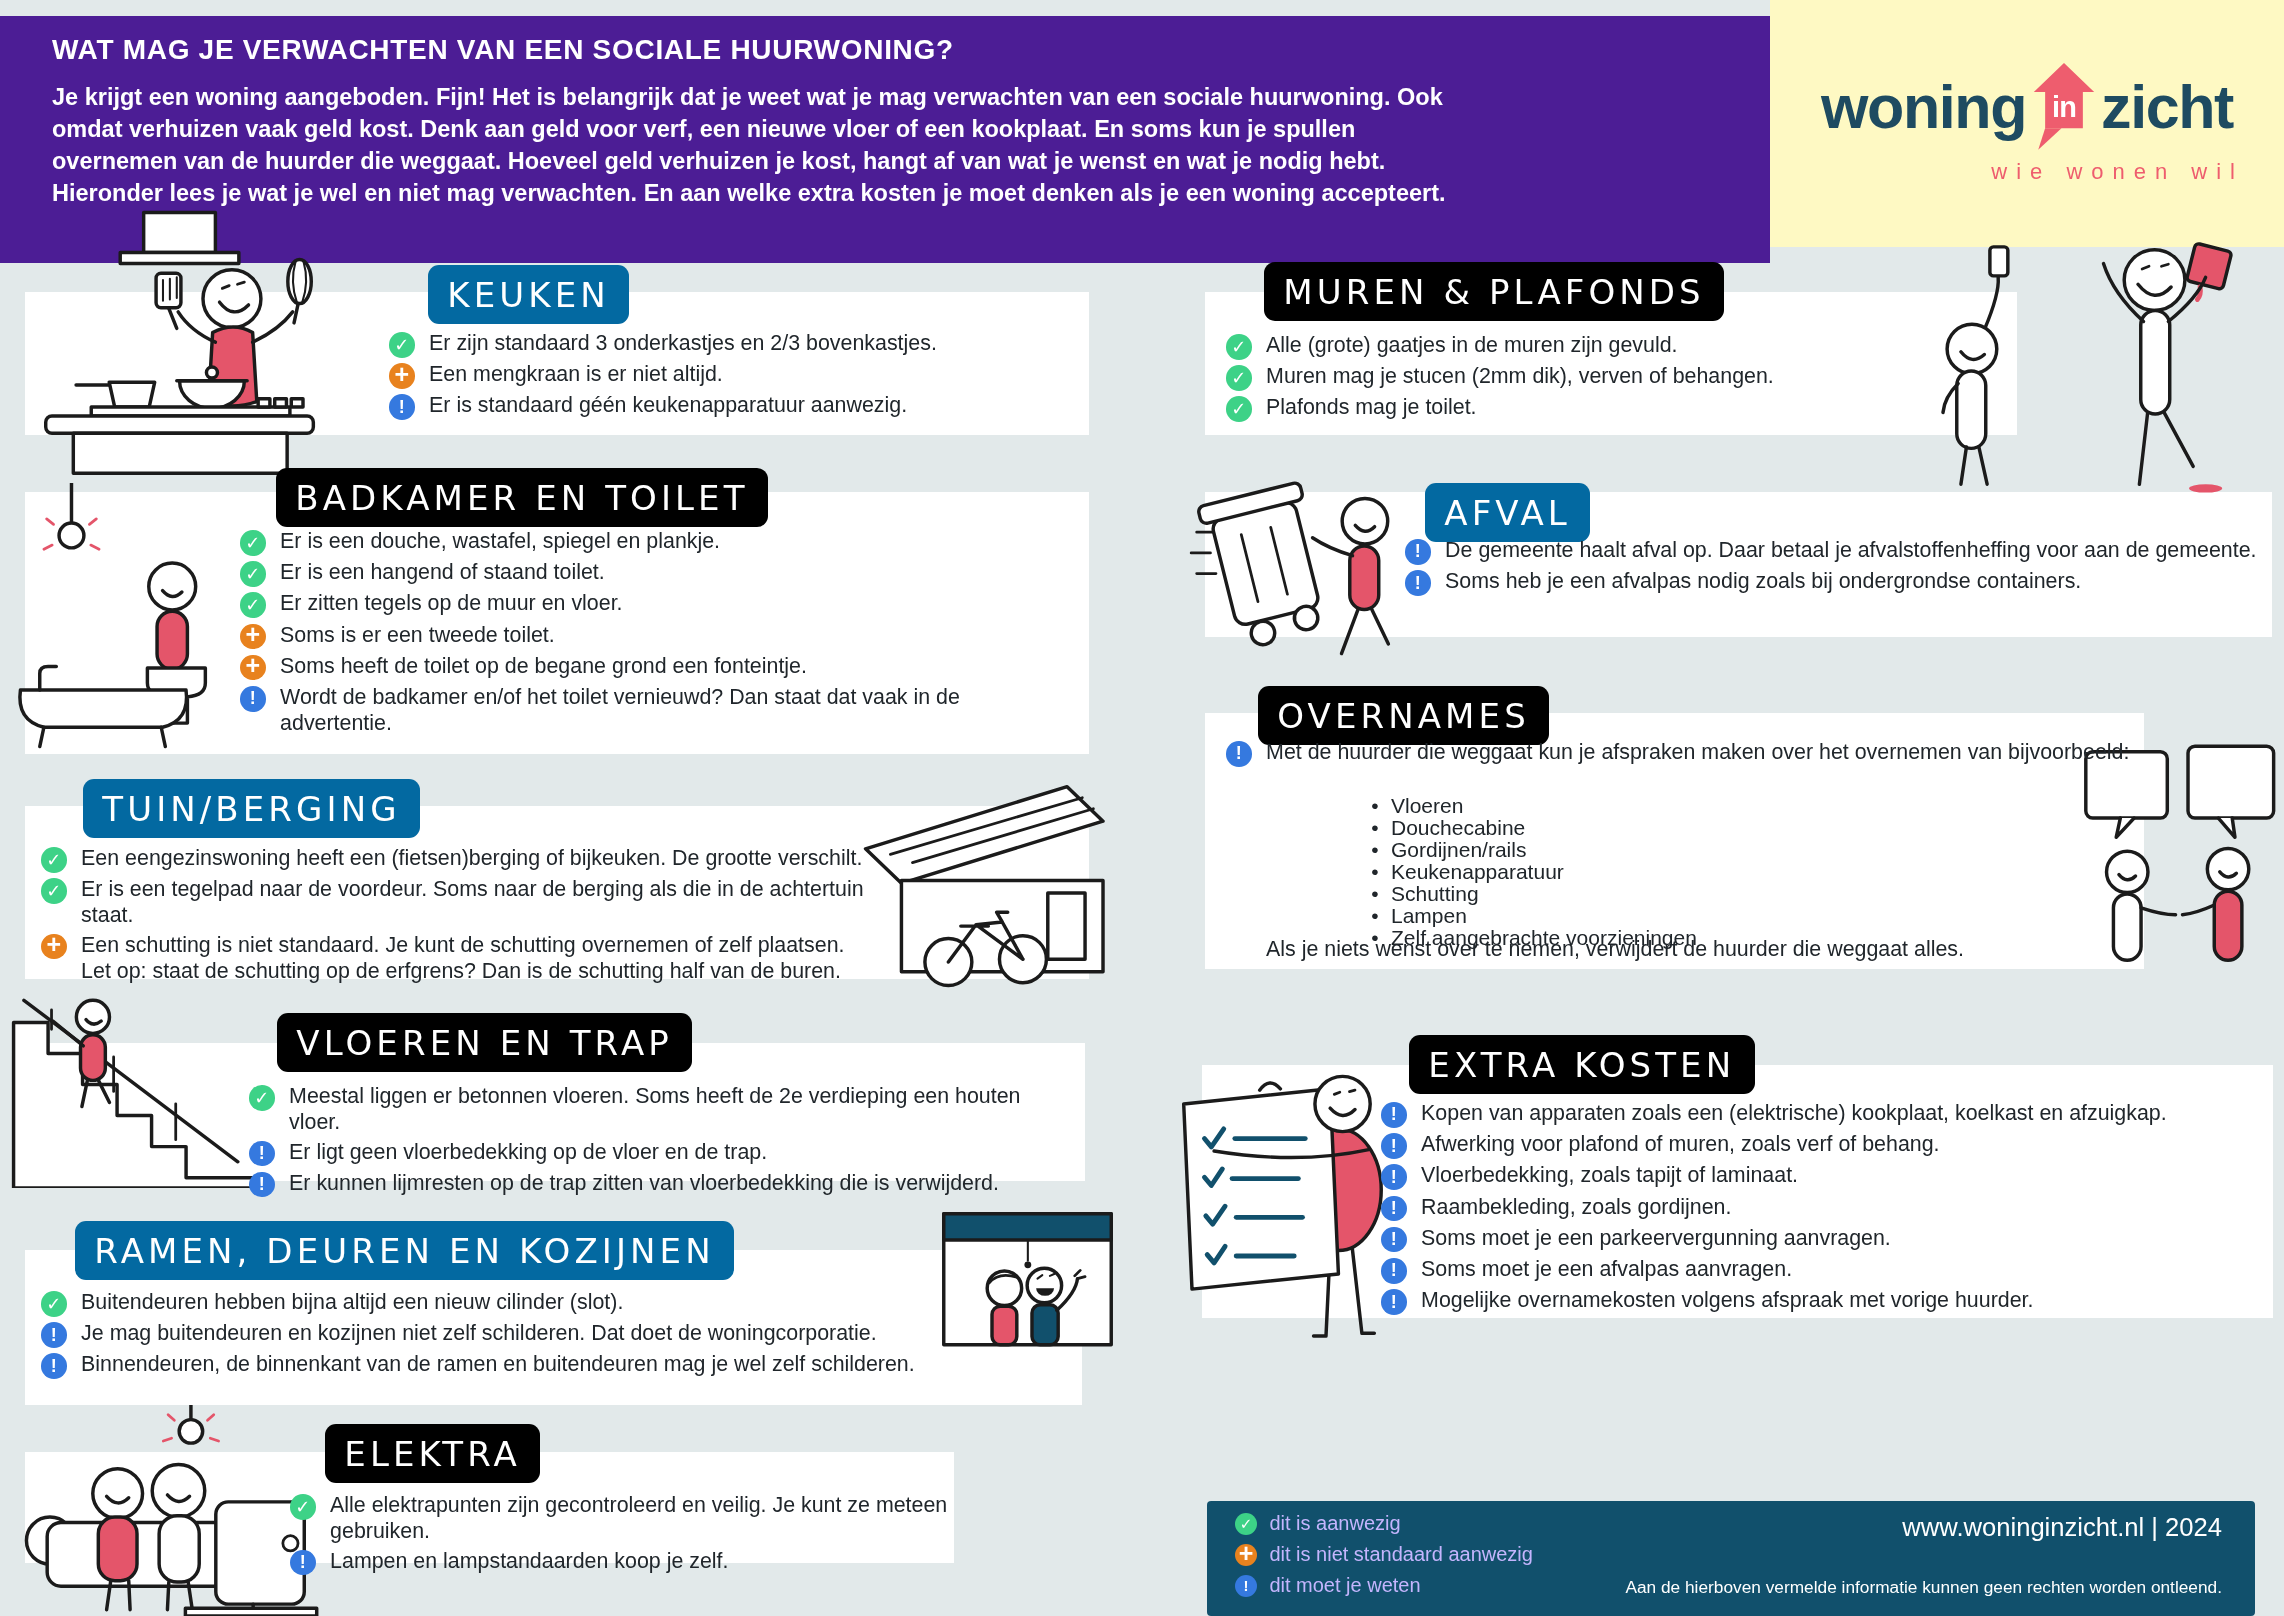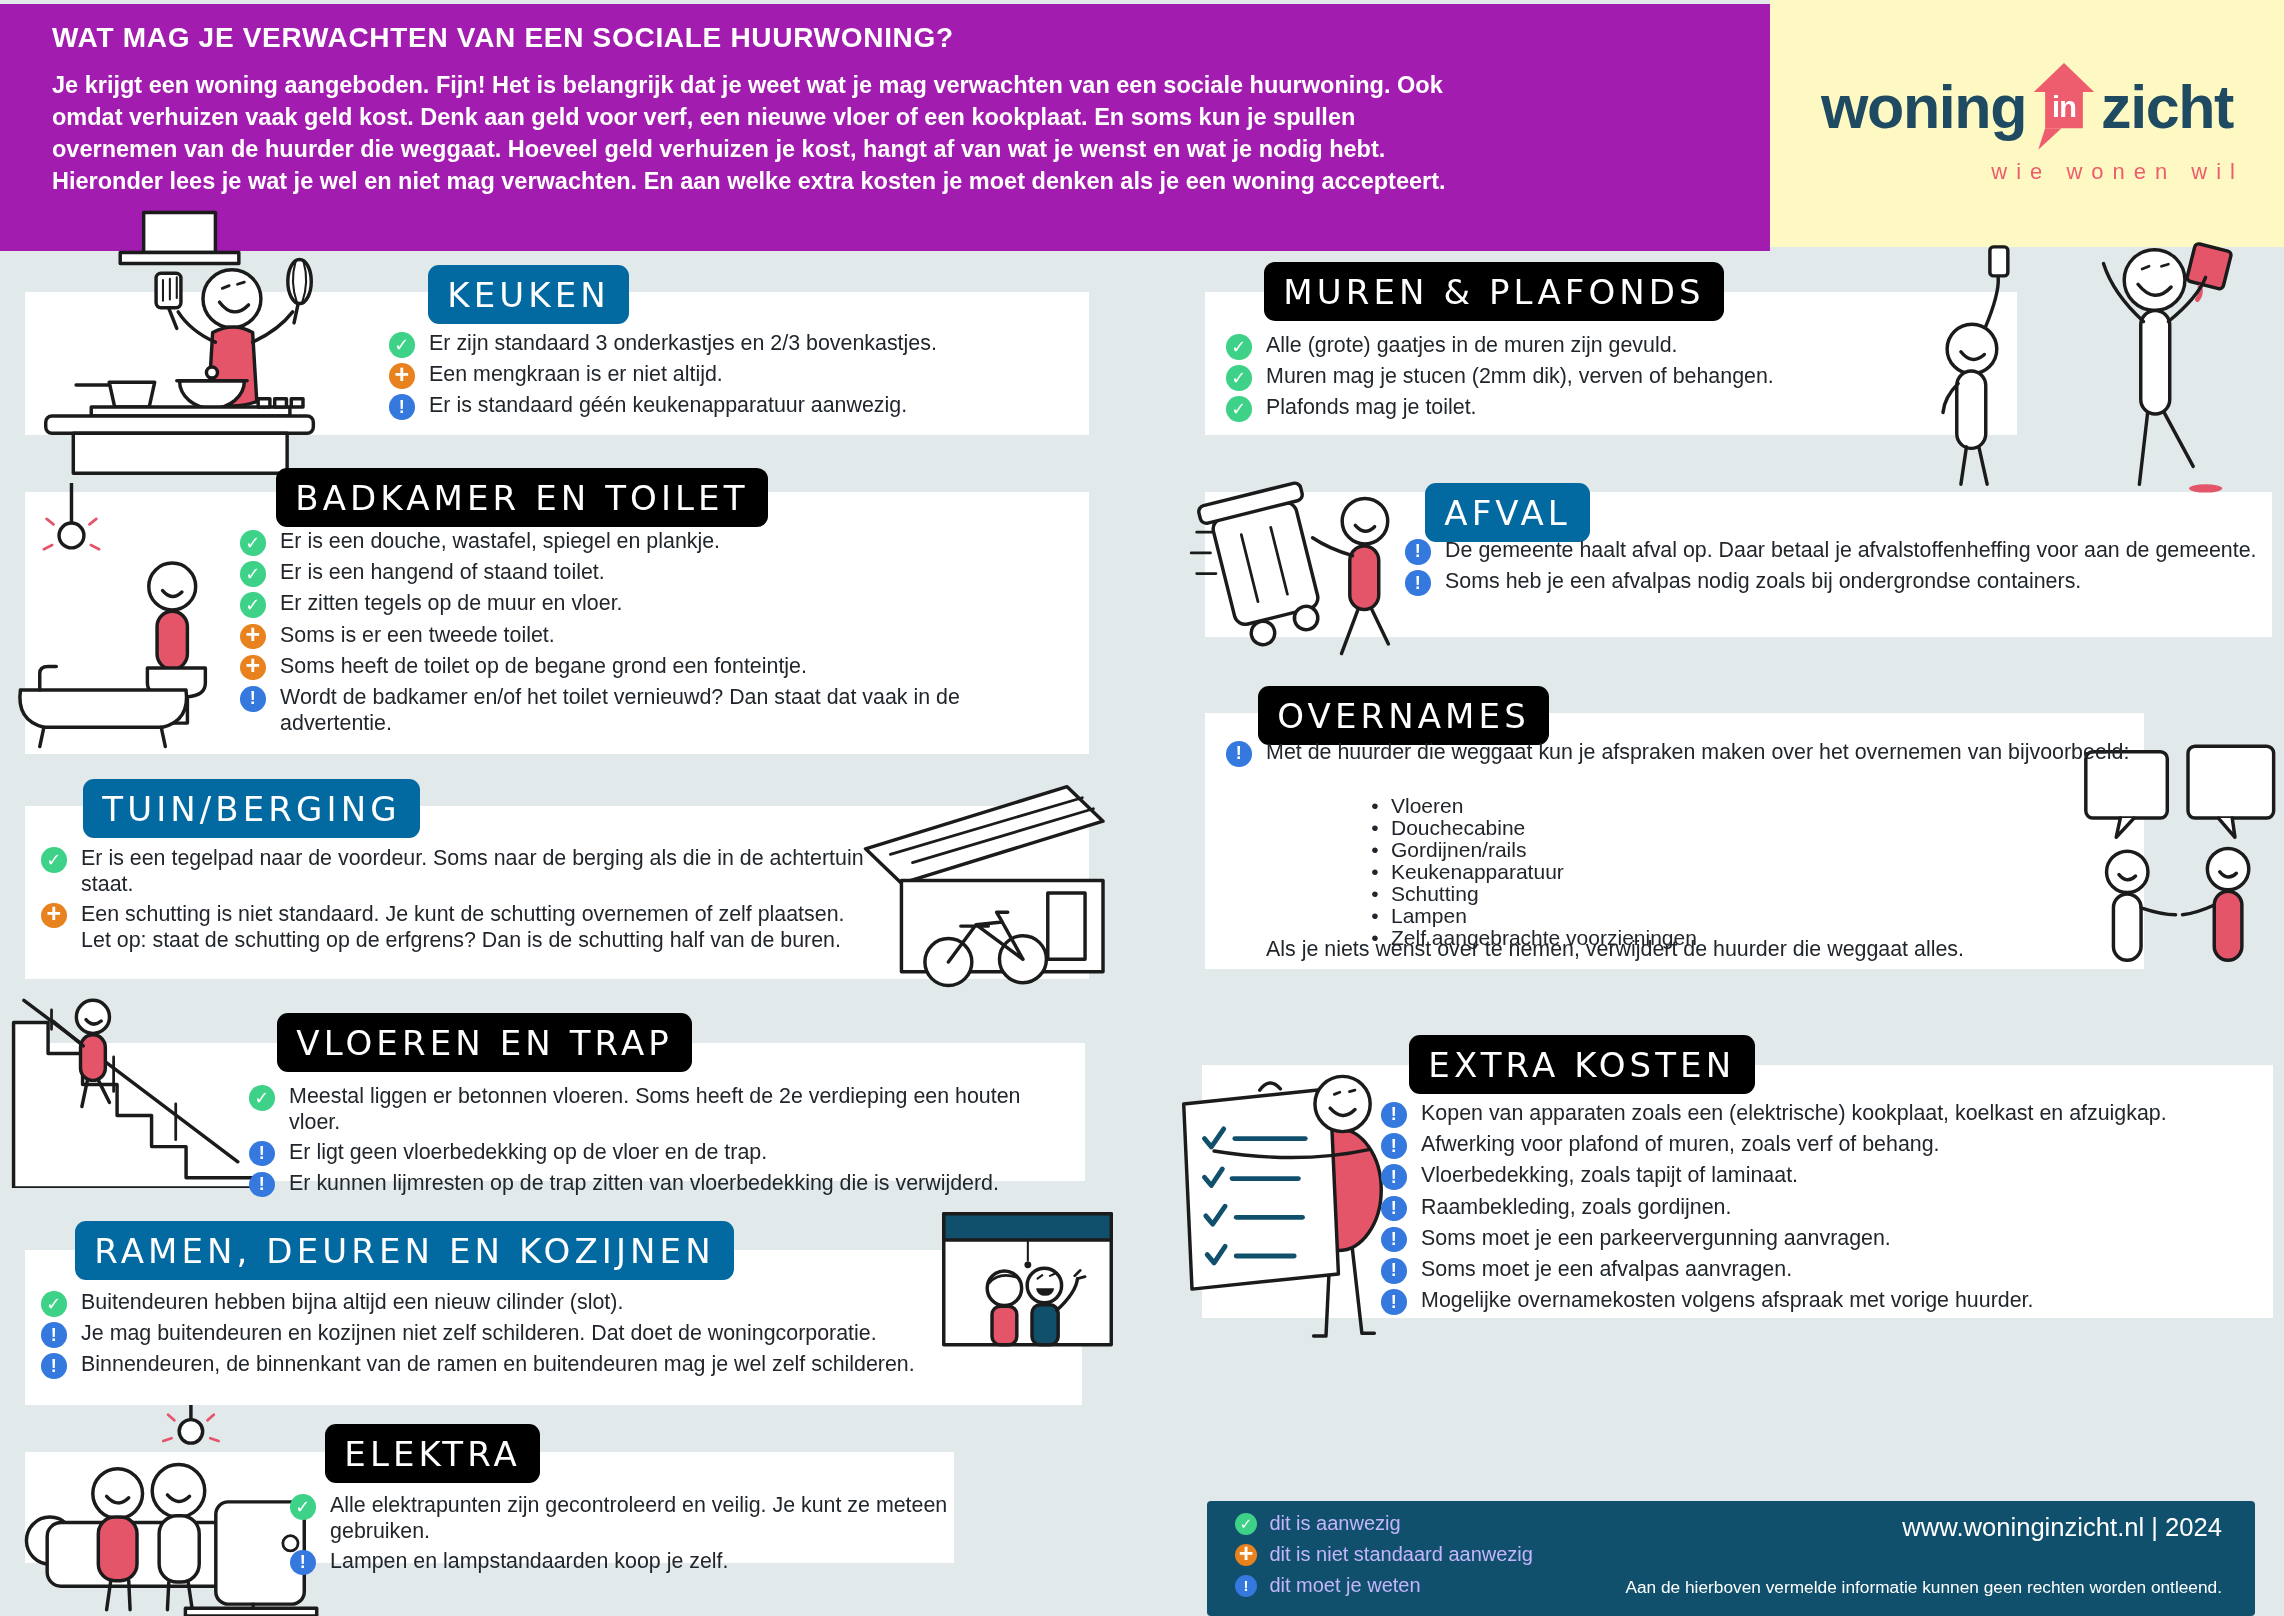--- a/index.html
+++ b/index.html
@@ -1,20 +1,20 @@
 <!DOCTYPE html>
 <html style="font-size:11px"><head>
 <meta charset="utf-8">
 <style>
   html,body{margin:0;padding:0;background:#cfd8da;}
   .page{position:relative;width:2284px;height:1616px;background:#E2E9EA;overflow:hidden;
         font-family:"Liberation Sans","DejaVu Sans",sans-serif;color:#20262B;}
 
   
-  .topbar{position:absolute;left:0;top:4px;width:1770px;height:247px;background:#a21caf;color:#fff;z-index:1;}
+  .topbar{position:absolute;left:0;top:16px;width:1770px;height:247px;background:#4c1d95;color:#fff;z-index:1;}
   .topbar h1{margin:0;position:absolute;left:52px;top:18px;font-size:28px;font-weight:bold;letter-spacing:0.7px;}
   .intro{position:absolute;left:52px;top:65px;font-size:23.5px;line-height:32px;font-weight:700;}
   .logo-box{position:absolute;left:1770px;top:0;width:514px;height:247px;background:#fef9c3;z-index:1;
             display:flex;flex-direction:column;align-items:center;justify-content:center;}
   .logo-row{display:flex;align-items:center;font-size:61px;font-weight:bold;color:#1E4B61;letter-spacing:-1.4px;}
   .logo-row .house{margin:0 5.5px;}
   .tagline{color:#EE5D6E;font-size:22px;letter-spacing:9px;margin-top:8px;align-self:flex-end;margin-right:40px;}
 
   
   .band{position:absolute;background:#fff;z-index:1;}
@@ -182,20 +182,24 @@
       <li>Vloeren</li>
       <li>Douchecabine</li>
       <li>Gordijnen/rails</li>
       <li>Keukenapparatuur</li>
       <li>Schutting</li>
       <li>Lampen</li>
       <li>Zelf aangebrachte voorzieningen</li>
     </ul>
   <div class="outro" style="left:1266px;top:937px;">Als je niets wenst over te nemen, verwijdert de huurder die weggaat alles.</div>
   <div class="items" style="left:41px;top:845px;width:1022px;">
+      <div class="item">
+        <span class="ic ic-check"></span>
+        <span class="txt">Een eengezinswoning heeft een (fietsen)berging of bijkeuken. De grootte verschilt.</span>
+      </div>
       <div class="item">
         <span class="ic ic-check"></span>
         <span class="txt">Er is een tegelpad naar de voordeur. Soms naar de berging als die in de achtertuin
 staat.</span>
       </div>
       <div class="item">
         <span class="ic ic-plus"></span>
         <span class="txt">Een schutting is niet standaard. Je kunt de schutting overnemen of zelf plaatsen.
 Let op: staat de schutting op de erfgrens? Dan is de schutting half van de buren.</span>
       </div>

